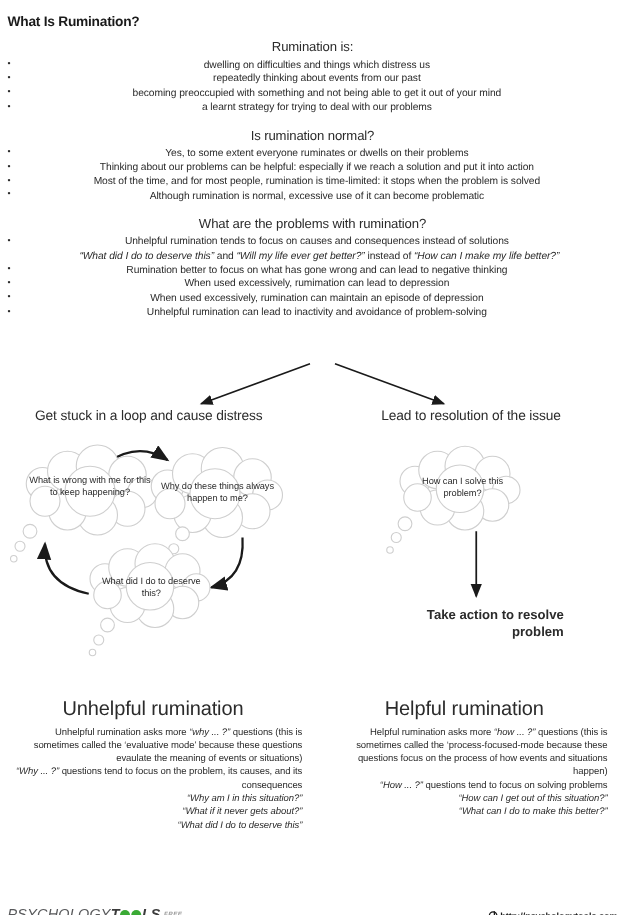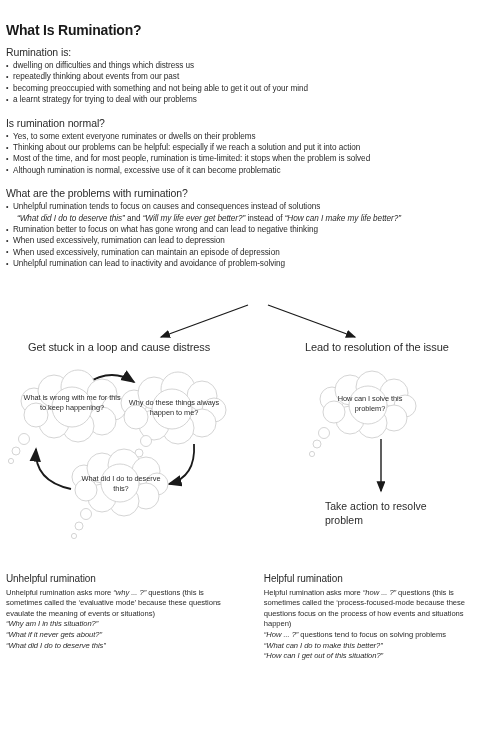--- a/index.html
+++ b/index.html
@@ -8,67 +8,67 @@
     width:500px; height:732px;
     background:#ffffff;
     font-family:"Liberation Sans", sans-serif;
     color:#231f20;
     position:relative;
     overflow:hidden;
   }
   .page { position:relative; width:500px; height:732px; padding:0 6px; }
 
   .doc-title {
-    font-size:14px; font-weight:bold; letter-spacing:-0.2px;
-    margin:22px 0 8px 0; color:#1a1a1a;
+    font-size:11px; font-weight:bold; letter-spacing:-0.2px;
+    margin:12px 0 8px 0; color:#1a1a1a;
   }
   .sec-head {
     font-size:10.5px; font-weight:normal; color:#2b2b2b;
     margin:0 0 2px 0; letter-spacing:-0.1px;
   }
   .bullets { list-style:none; margin:0 0 0 0; padding:0; }
   .bullets li {
     font-size:8.2px; line-height:11.4px; color:#2b2b2b;
     padding-left:7px; position:relative; letter-spacing:-0.05px;
     white-space:nowrap;
   }
   .bullets li::before {
     content:"\2022"; position:absolute; left:0; top:-0.5px; font-size:7px;
   }
   .bullets li.noindent { padding-left:11px; }
   .bullets li.noindent::before { content:""; }
-  .sec { margin-bottom:11px; }
+  .sec { margin-bottom:11px;text-align:center; }
   .it { font-style:italic; }
 
   
   .diagram { position:relative; width:100%; height:290px; margin-top:3px; }
   .diagram svg.arrows { position:absolute; left:0; top:0; width:500px; height:290px; pointer-events:none; }
   .dg-label {
     position:absolute; font-size:11px; color:#2b2b2b; white-space:nowrap;
     letter-spacing:-0.1px;
   }
   .dg-top { left:50%; transform:translateX(-50%); top:2px; }
   .dg-left { left:22px; top:60px; }
   .dg-right { left:299px; top:60px; }
   .dg-action {
-    position:absolute; left:319px; top:218px; width:140px; text-align:left;
-    font-size:10.5px; line-height:14px; color:#2b2b2b;
+    position:absolute; left:305px; top:218px; width:140px; text-align:right;
+    font-size:10.5px; line-height:14px; color:#2b2b2b;font-weight:bold;
   }
 
   .bubble-text {
     position:absolute; text-align:center; font-size:7.4px; line-height:10px;
     color:#2b2b2b; z-index:3; letter-spacing:-0.05px;
   }
 
   
   .cols { position:relative; display:flex; gap:0; margin-top:2px; }
   .col { width:250px; padding-right:8px; }
   .col.right { padding-left:14px; }
-  .col-head { font-size:10px; color:#2b2b2b; margin-bottom:4px; letter-spacing:-0.1px; }
-  .col p { margin:0; font-size:7.6px; line-height:10.6px; color:#2b2b2b; letter-spacing:-0.05px; }
+  .col-head { font-size:16px; color:#2b2b2b; margin-bottom:4px; letter-spacing:-0.1px;margin-left:44px; }
+  .col p { margin:0; font-size:7.6px; line-height:10.6px; color:#2b2b2b; letter-spacing:-0.05px;text-align:right; }
 
   
   .footer {
     position:absolute; left:6px; right:6px; bottom:6px; height:16px;
   }
   .logo {
     position:absolute; left:0; bottom:0;
     font-size:11.5px; letter-spacing:0.2px; color:#58595b;
     display:flex; align-items:center;font-style:italic;
   }
@@ -227,31 +227,32 @@
     <div class="bubble-text" style="left:68px; top:193px; width:94px;">What did I do to deserve this?</div>
     <div class="bubble-text" style="left:318px; top:113px; width:92px;">How can I solve this problem?</div>
 
     <div class="dg-action">Take action to resolve problem</div>
   </div>
 
   <div class="cols">
     <div class="col">
       <div class="col-head">Unhelpful rumination</div>
       <p><span>Unhelpful rumination asks more </span><span class="it">“why ... ?”</span><span> questions (this is sometimes called the ‘evaluative mode’ because these questions evaulate the meaning of events or situations)</span></p>
+      <p><span class="it">“Why ... ?”</span><span> questions tend to focus on the problem, its causes, and its consequences</span></p>
       <p class="it">“Why am I in this situation?”</p>
       <p class="it">“What if it never gets about?”</p>
       <p class="it">“What did I do to deserve this”</p>
     </div>
 
     <div class="col right">
       <div class="col-head">Helpful rumination</div>
       <p><span>Helpful rumination asks more </span><span class="it">“how ... ?”</span><span> questions (this is sometimes called the ‘process-focused-mode because these questions focus on the process of how events and situations happen)</span></p>
       <p><span class="it">“How ... ?”</span><span> questions tend to focus on solving problems</span></p>
+      <p class="it">“How can I get out of this situation?”</p>
       <p class="it">“What can I do to make this better?”</p>
-      <p class="it">“How can I get out of this situation?”</p>
     </div>
   </div>
 
   <div class="footer">
     <div class="logo">
       <span>PSYCHOLOGY</span>
         <span class="bold">T</span>
         <span class="dot"></span>
         <span class="dot"></span>
         <span class="bold">LS</span>

